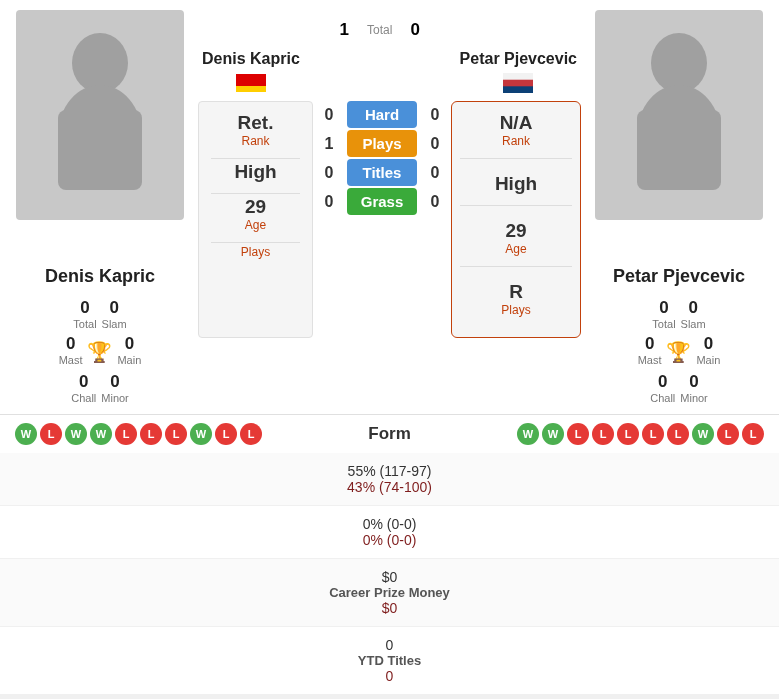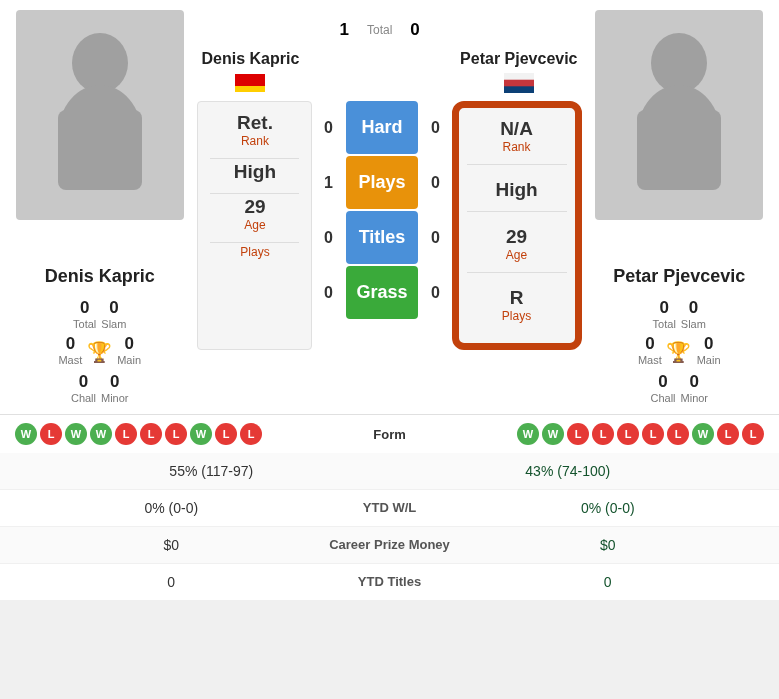--- a/index.html
+++ b/index.html
@@ -34,25 +34,25 @@
     .court-value {
       font-size: 16px;
       font-weight: bold;
       color: #333;
       width: 20px;
       text-align: center;
     }
 
     .court-btn {
       flex: 1;
-      padding: 16px 10px;
+      padding: 5px 10px;
       border: none;
       border-radius: 4px;
       color: #fff;
-      font-size: 18px;
+      font-size: 15px;
       font-weight: bold;
       cursor: pointer;
     }
 
     .court-btn.hard { background: #4a90d9; }
     .court-btn.clay { background: #e8920a; }
     .court-btn.indoor { background: #4a90d9; }
     .court-btn.grass { background: #3aaa3a; }
 
     
@@ -76,21 +76,21 @@
       flex: 1;
       display: flex;
       gap: 3px;
       flex-wrap: wrap;
       justify-content: flex-end;
     }
 
     .form-label {
       width: 100px;
       text-align: center;
-      font-size: 13px;
+      font-size: 17px;
       font-weight: bold;
       color: #333;
     }
 
     .form-badge {
       width: 22px;
       height: 22px;
       border-radius: 50%;
       display: flex;
       align-items: center;
@@ -103,22 +103,24 @@
     .form-badge.w { background: #4caf50; }
     .form-badge.l { background: #e53935; }
 
     
     .stats-rows {
       background: #fff;
     }
 
     .stats-row {
       display: flex;
+      align-items: center;
       padding: 10px 33px;
       border-bottom: 1px solid #f0f0f0;
+      flex-direction: column;
     }
 
     .stats-row:nth-child(odd) {
       background: #fafafa;
     }
 
     .stats-row-left {
       flex: 1;
       text-align: center;
       font-size: 14px;
@@ -130,21 +132,21 @@
       text-align: center;
       font-size: 13px;
       font-weight: bold;
       color: #555;
     }
 
     .stats-row-right {
       flex: 1;
       text-align: center;
       font-size: 14px;
-      color: #14532d;
+      color: #7f1d1d;
     }
 
     
     .content-area {
       display: flex;
       padding: 10px;
       gap: 8px;
       background: #fff;
     }
 
@@ -259,22 +261,22 @@
 
     .courts-col {
       flex: 1;
       display: flex;
       flex-direction: column;
       gap: 2px;
     }
 
     .right-stats-panel {
       background: #f5f5f5;
-      border: 7px solid #c2410c;
-      border-radius: 12px;
+      border: 1px solid #c2410c;
+      border-radius: 6px;
       padding: 10px 8px;
       display: flex;
       flex-direction: column;
       align-items: center;
       gap: 14px;
       width: 130px;
       flex-shrink: 0;
     }
 
     .right-stat-block {
@@ -519,21 +521,20 @@
       </div>
   </div>
 
   <div class="stats-rows" id="stats-rows-container">
       <div class="stats-row">
         <div class="stats-row-left">55% (117-97)</div>
         <div class="stats-row-right">43% (74-100)</div>
       </div>
       <div class="stats-row">
         <div class="stats-row-left">0% (0-0)</div>
-        <div class="stats-row-center">YTD W/L</div>
         <div class="stats-row-right">0% (0-0)</div>
       </div>
       <div class="stats-row">
         <div class="stats-row-left">$0</div>
         <div class="stats-row-center">Career Prize Money</div>
         <div class="stats-row-right">$0</div>
       </div>
       <div class="stats-row">
         <div class="stats-row-left">0</div>
         <div class="stats-row-center">YTD Titles</div>

